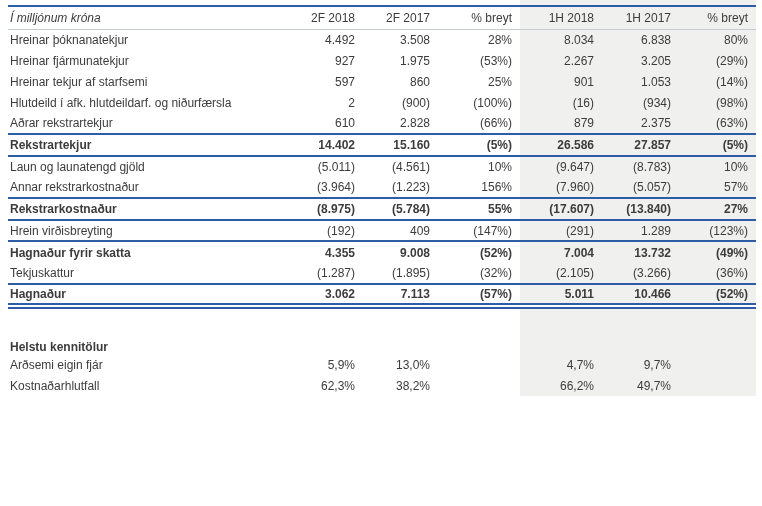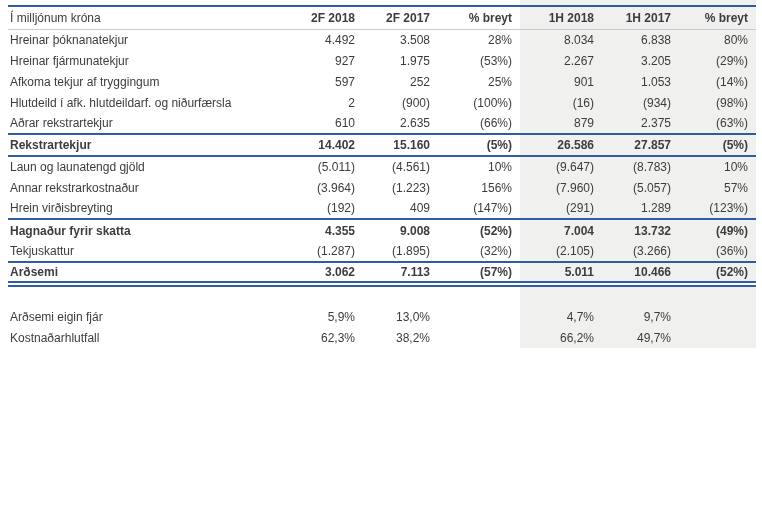--- a/index.html
+++ b/index.html
@@ -29,22 +29,22 @@
     white-space: nowrap;
     overflow: hidden;
     vertical-align: middle;
     font-weight: normal;
   }
   .lbl { text-align: left; padding-left: 2px; padding-right: 2px; }
   .num { text-align: right; }
   .sh  { background: var(--shade); }
   tr.padtop td { height: 6px; padding: 0; }
   tr.hdr { border-top: 2px solid var(--line); border-bottom: 1px solid var(--hdr-rule); }
-  tr.hdr th { height: 23px; font-weight: bold; }
-  tr.hdr th.lbl { font-weight: normal; }
+  tr.hdr th { height: 23px; font-weight: normal; }
+  tr.hdr th.lbl { font-style: italic; font-weight: normal; }
   tr.total    { border-top: 2px solid var(--line); border-bottom: 2px solid var(--line); }
   tr.subtotal { border-top: 2px solid var(--line); }
   tr.grand    { border-top: 2px solid var(--line); border-bottom: 6px double var(--line); }
   tr.total td, tr.subtotal td, tr.grand td { font-weight: bold; height: 22px; margin-left: 12px; }
   tr.spacer td { height: 22px; }
   tr.section td { height: 26px; vertical-align: bottom; font-weight: bold; }
 </style>
 </head>
 <body>
 
@@ -92,41 +92,41 @@
         <tr class="item">
           <td class="lbl">Hreinar fjármunatekjur</td>
           <td class="num">927</td>
           <td class="num">1.975</td>
           <td class="num">(53%)</td>
           <td class="num sh">2.267</td>
           <td class="num sh">3.205</td>
           <td class="num sh">(29%)</td>
         </tr>
         <tr class="item">
-          <td class="lbl">Afkoma tekjur af tryggingum</td>
+          <td class="lbl">Hreinar tekjur af starfsemi</td>
           <td class="num">597</td>
-          <td class="num">252</td>
+          <td class="num">860</td>
           <td class="num">25%</td>
           <td class="num sh">901</td>
           <td class="num sh">1.053</td>
           <td class="num sh">(14%)</td>
         </tr>
         <tr class="item">
           <td class="lbl">Hlutdeild í afk. hlutdeildarf. og niðurfærsla</td>
           <td class="num">2</td>
           <td class="num">(900)</td>
           <td class="num">(100%)</td>
           <td class="num sh">(16)</td>
           <td class="num sh">(934)</td>
           <td class="num sh">(98%)</td>
         </tr>
         <tr class="item">
           <td class="lbl">Aðrar rekstrartekjur</td>
           <td class="num">610</td>
-          <td class="num">2.635</td>
+          <td class="num">2.828</td>
           <td class="num">(66%)</td>
           <td class="num sh">879</td>
           <td class="num sh">2.375</td>
           <td class="num sh">(63%)</td>
         </tr>
         <tr class="total">
           <td class="lbl">Rekstrartekjur</td>
           <td class="num">14.402</td>
           <td class="num">15.160</td>
           <td class="num">(5%)</td>
@@ -145,20 +145,29 @@
         </tr>
         <tr class="item">
           <td class="lbl">Annar rekstrarkostnaður</td>
           <td class="num">(3.964)</td>
           <td class="num">(1.223)</td>
           <td class="num">156%</td>
           <td class="num sh">(7.960)</td>
           <td class="num sh">(5.057)</td>
           <td class="num sh">57%</td>
         </tr>
+        <tr class="total">
+          <td class="lbl">Rekstrarkostnaður</td>
+          <td class="num">(8.975)</td>
+          <td class="num">(5.784)</td>
+          <td class="num">55%</td>
+          <td class="num sh">(17.607)</td>
+          <td class="num sh">(13.840)</td>
+          <td class="num sh">27%</td>
+        </tr>
         <tr class="item">
           <td class="lbl">Hrein virðisbreyting</td>
           <td class="num">(192)</td>
           <td class="num">409</td>
           <td class="num">(147%)</td>
           <td class="num sh">(291)</td>
           <td class="num sh">1.289</td>
           <td class="num sh">(123%)</td>
         </tr>
         <tr class="subtotal">
@@ -173,37 +182,46 @@
         <tr class="item">
           <td class="lbl">Tekjuskattur</td>
           <td class="num">(1.287)</td>
           <td class="num">(1.895)</td>
           <td class="num">(32%)</td>
           <td class="num sh">(2.105)</td>
           <td class="num sh">(3.266)</td>
           <td class="num sh">(36%)</td>
         </tr>
         <tr class="grand">
-          <td class="lbl">Arðsemi</td>
+          <td class="lbl">Hagnaður</td>
           <td class="num">3.062</td>
           <td class="num">7.113</td>
           <td class="num">(57%)</td>
           <td class="num sh">5.011</td>
           <td class="num sh">10.466</td>
           <td class="num sh">(52%)</td>
         </tr>
         <tr class="spacer">
           <td class="lbl"></td>
           <td class="num"></td>
           <td class="num"></td>
           <td class="num"></td>
           <td class="num sh"></td>
           <td class="num sh"></td>
           <td class="num sh"></td>
         </tr>
+        <tr class="section">
+          <td class="lbl">Helstu kennitölur</td>
+          <td class="num"></td>
+          <td class="num"></td>
+          <td class="num"></td>
+          <td class="num sh"></td>
+          <td class="num sh"></td>
+          <td class="num sh"></td>
+        </tr>
         <tr class="item">
           <td class="lbl">Arðsemi eigin fjár</td>
           <td class="num">5,9%</td>
           <td class="num">13,0%</td>
           <td class="num"></td>
           <td class="num sh">4,7%</td>
           <td class="num sh">9,7%</td>
           <td class="num sh"></td>
         </tr>
         <tr class="item">

